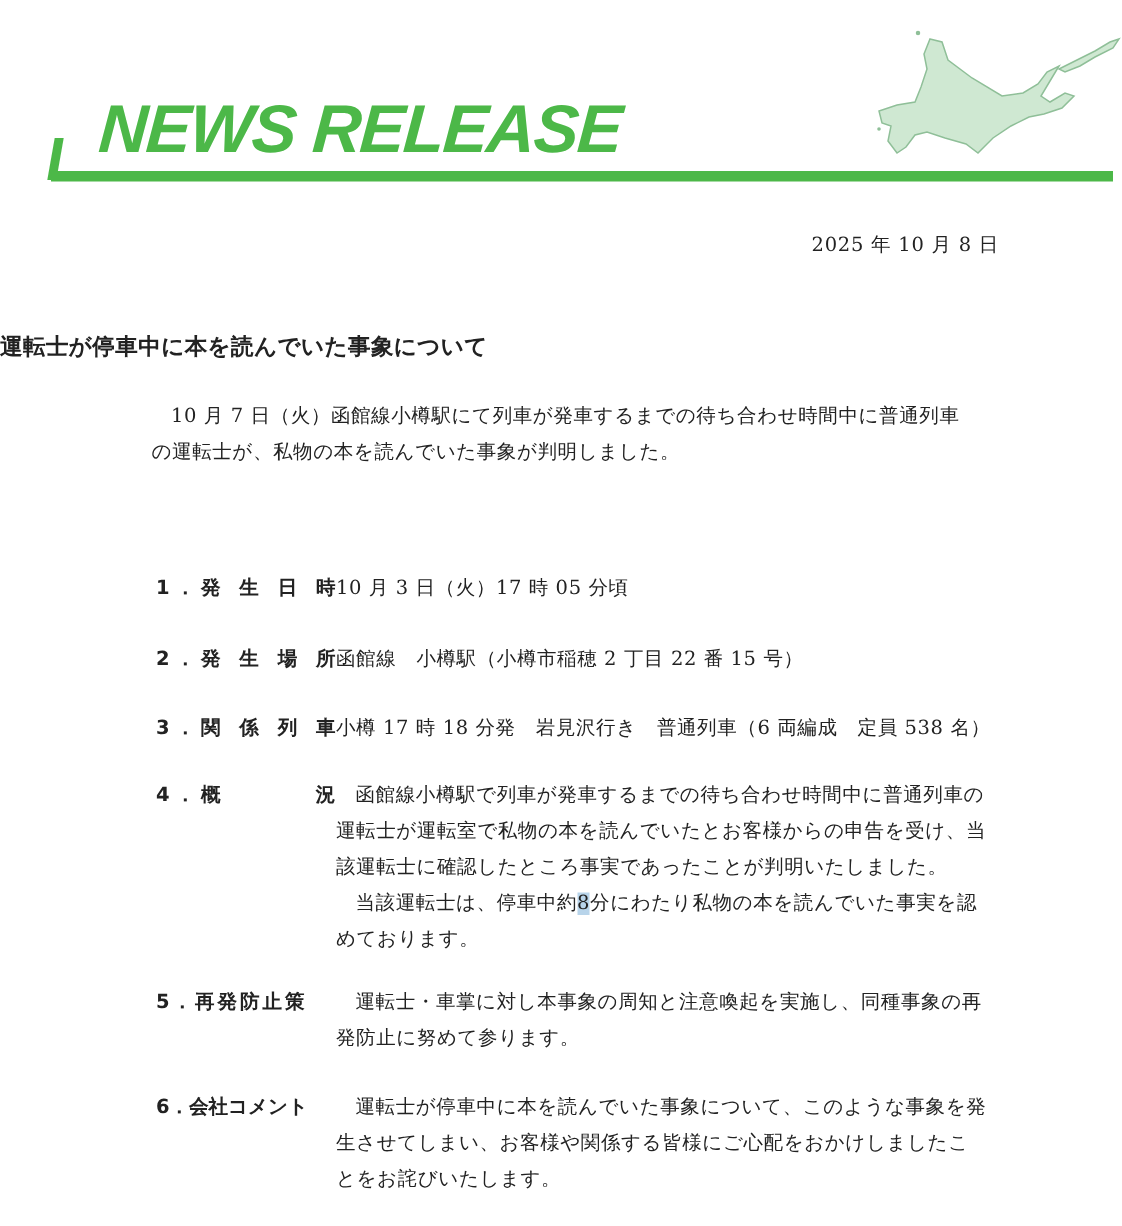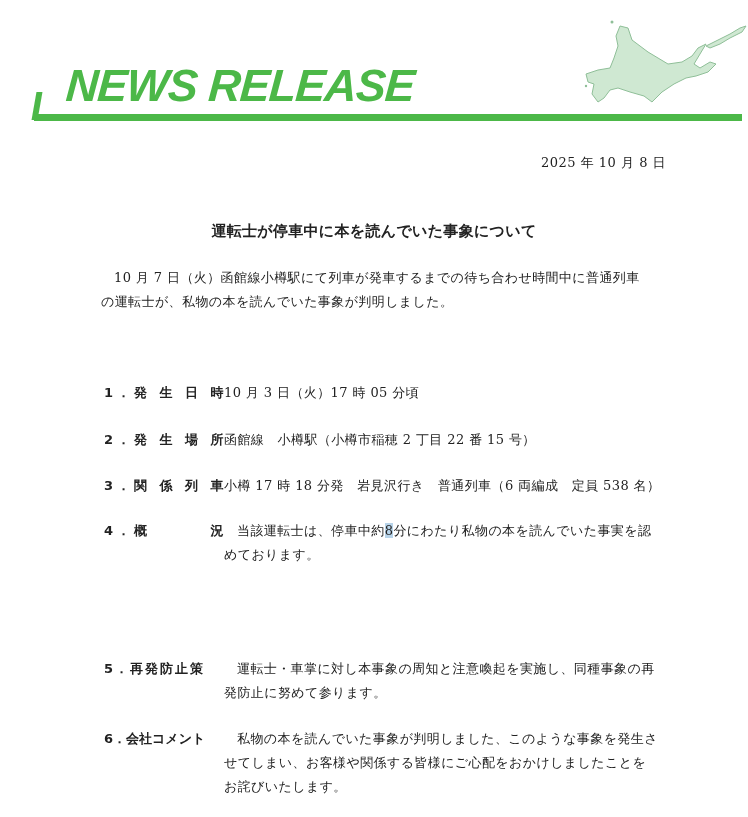--- a/index.html
+++ b/index.html
@@ -6,21 +6,21 @@
     body { width: 748px; height: 817px; position: relative; overflow: hidden;
            font-family: "DejaVu Serif", "Liberation Serif", serif; color: #222; }
     .header { position: absolute; left: 0; top: 0; width: 748px; height: 130px; }
     .news-title { position: absolute; left: 66px; top: 60px; font-family: "Liberation Sans", "DejaVu Sans", sans-serif;
                   font-weight: bold; font-style: italic; font-size: 45px; letter-spacing: -1px;
                   color: #4cb848; white-space: nowrap; transform: skewX(-4deg); line-height: 52px; }
     .green-bar { position: absolute; left: 34px; top: 114px; width: 708px; height: 7px; background: #4cb848; }
     .green-tick { position: absolute; left: 34px; top: 92px; width: 6px; height: 28px; background: #4cb848; transform: skewX(-10deg); }
     .map { position: absolute; left: 570px; top: 18px; width: 178px; height: 95px; }
     .date { position: absolute; left: 541px; top: 154px; font-size: 13px; letter-spacing: 0.5px; }
-    .doc-title { position: absolute; left: 0; width: 748px; top: 222px; text-align: center;
+    .doc-title { position: absolute; left: 0; width: 748px; top: 222px; text-align: left;
                  font-family: Liberation Sans, sans-serif; font-weight: bold; font-size: 15px; letter-spacing: 0.3px; }
     .intro { position: absolute; left: 101px; top: 266px; width: 550px; font-size: 13px; line-height: 24px; letter-spacing: 0.4px; }
     .intro p { margin: 0; text-indent: 1em; }
     .item { position: absolute; left: 104px; width: 590px; font-size: 13px; line-height: 24px; }
     .item-label { position: absolute; left: 0; top: 0; width: 120px; font-family: "DejaVu Sans", "Liberation Sans", sans-serif;
                   font-weight: bold; font-size: 13px; letter-spacing: 4px; white-space: nowrap; }
     .item-body { position: absolute; left: 120px; top: 0; width: 435px; letter-spacing: 0.4px; }
     .item-body p { margin: 0; }
     .indent { text-indent: 1em; }
     .hl { background: #b8d4ea; }
@@ -65,29 +65,30 @@
 <div class="item" style="top:474px;">
   <div class="item-label">3．関 係 列 車</div>
   <div class="item-body" style="width:470px;">
       <p>小樽 17 時 18 分発　岩見沢行き　普通列車（6 両編成　定員 538 名）</p>
     </div>
 </div>
 
 <div class="item" style="top:519px;">
   <div class="item-label">4．概　　　 況</div>
   <div class="item-body">
+    <p class="indent">函館線小樽駅で列車が発車するまでの待ち合わせ時間中に普通列車の運転士が運転室で私物の本を読んでいたとお客様からの申告を受け、当該運転士に確認したところ事実であったことが判明いたしました。</p>
     <p class="indent"><span>当該運転士は、停車中約</span><span class="hl">8</span><span>分にわたり私物の本を読んでいた事実を認めております。</span></p>
   </div>
 </div>
 
 <div class="item" style="top:657px;">
   <div class="item-label" style="letter-spacing:2px;">5．再発防止策</div>
   <div class="item-body">
       <p class="indent">運転士・車掌に対し本事象の周知と注意喚起を実施し、同種事象の再発防止に努めて参ります。</p>
     </div>
 </div>
 
 <div class="item" style="top:727px;">
   <div class="item-label" style="letter-spacing:0;">6．会社コメント</div>
   <div class="item-body">
-      <p class="indent">私物の本を読んでいた事象が判明しました、このような事象を発生させてしまい、お客様や関係する皆様にご心配をおかけしましたことをお詫びいたします。</p>
+      <p class="indent">運転士が停車中に本を読んでいた事象について、このような事象を発生させてしまい、お客様や関係する皆様にご心配をおかけしましたことをお詫びいたします。</p>
     </div>
 </div>
 
 </body></html>

